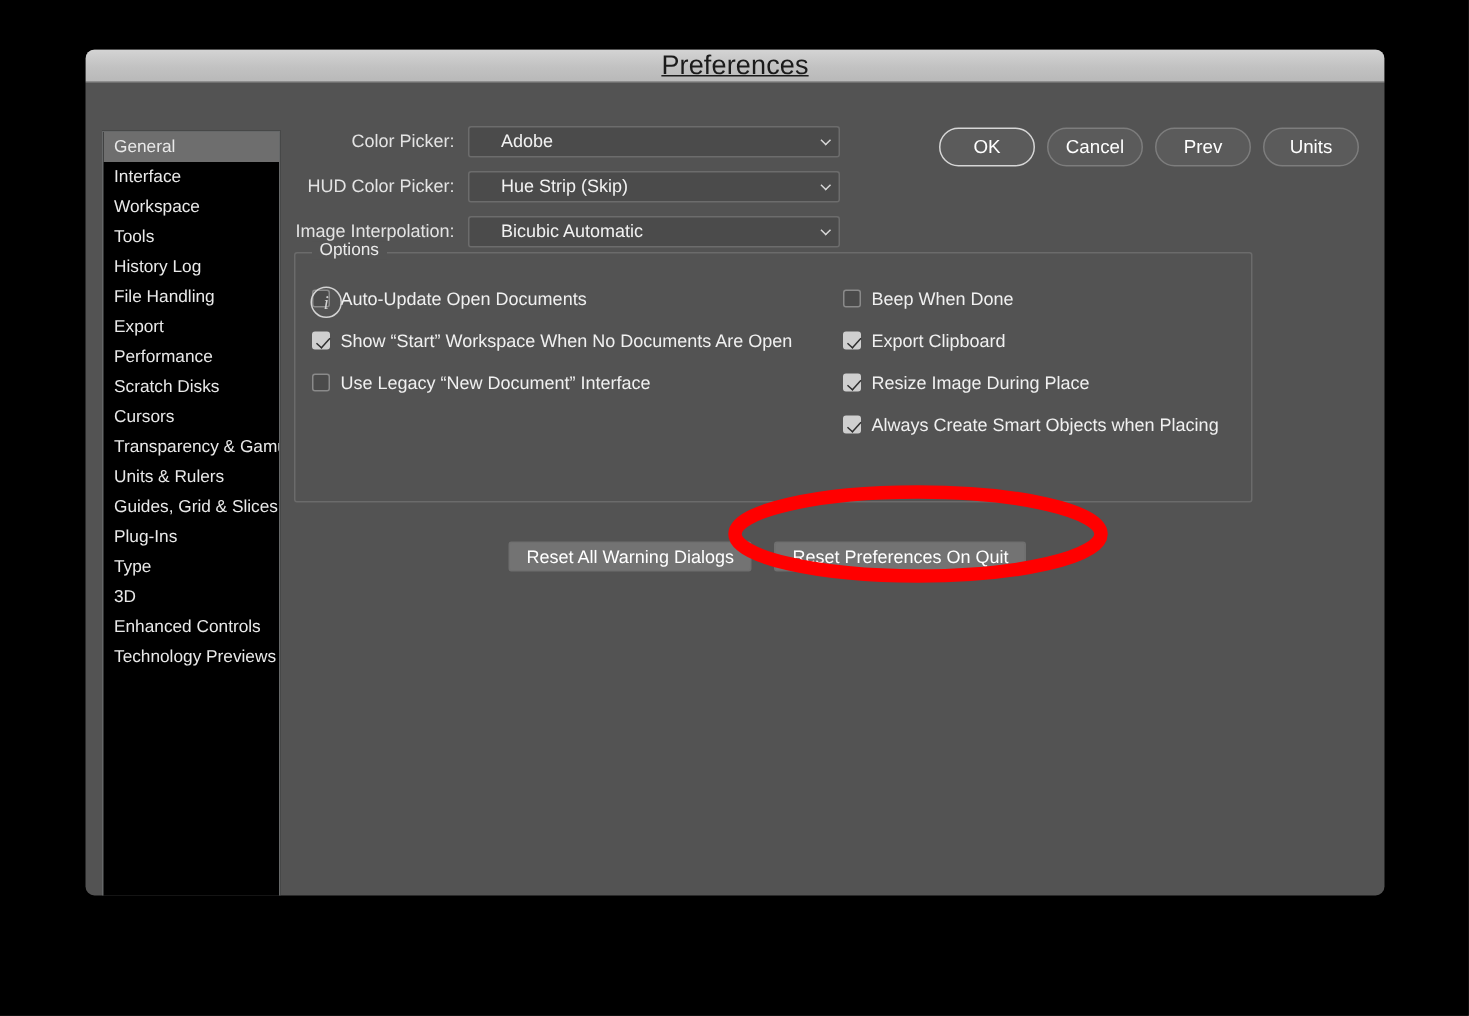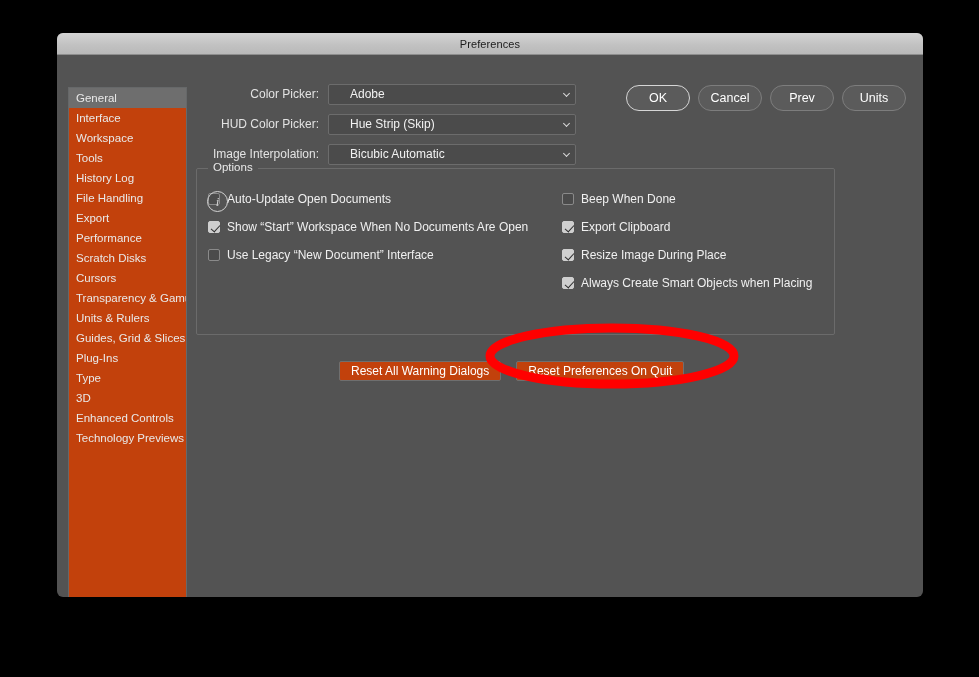--- a/index.html
+++ b/index.html
@@ -21,47 +21,47 @@
     box-shadow: 0 2px 10px rgba(0,0,0,0.6);
     overflow: hidden;
   }
   .titlebar {
     height: 22px;
     background: linear-gradient(to bottom, #d4d4d4 0%, #c2c2c2 55%, #b9b9b9 100%);
     border-bottom: 1px solid #8e8e8e;
     display: flex; align-items: center; justify-content: center;
   }
   .titlebar-text {
-    font-size: 11px; color: #1b1b1b; letter-spacing: 0.1px;
+    font-size: 18px; color: #1b1b1b; letter-spacing: 0.1px; text-decoration: underline;
   }
 
   .body { position: relative; width: 100%; height: 541px; }
 
   
   .sidebar {
     position: absolute;
     left: 11px; top: 32px;
     width: 119px; height: 520px;
-    background: #c2410c;
+    background: #000000;
     border: 1px solid #666869;
     overflow: hidden;
   }
   .side-item {
     height: 20px;
     line-height: 20px;
     padding-left: 7px;
     font-size: 11.5px;
     color: #e9e9e9;
     white-space: nowrap;
   }
   .side-item.selected { background: #6e6e6e; }
 
   
   .form { position: absolute; left: 130px; top: 28px; width: 420px; }
-  .row { display: flex; align-items: center; height: 22px; margin-bottom: 8px; margin-left: 16px; }
+  .row { display: flex; align-items: center; height: 22px; margin-bottom: 8px; }
   .row-label {
     width: 125px; text-align: right; padding-right: 9px;
     font-size: 12px; color: #e3e3e3; white-space: nowrap;
   }
   .select {
     position: relative;
     width: 248px; height: 21px;
     background: #4b4b4b;
     border: 1px solid #6c6c6c;
     border-radius: 2px;
@@ -137,21 +137,21 @@
   .note-text { font-size: 12px; color: #eeeeee; white-space: nowrap; }
 
   
   .bottom-buttons {
     position: absolute; left: 282px; top: 306px;
     display: flex; gap: 15px;
   }
   .flat-btn {
     height: 20px;
     padding: 0 11px;
-    background: #c2410c;
+    background: #737373;
     border: 1px solid #6f6f6f;
     border-radius: 2px;
     display: flex; align-items: center; justify-content: center;
     font-size: 12px; color: #ffffff;
     white-space: nowrap;
   }
 
   
   .actions {
     position: absolute; right: 17px; top: 30px;

